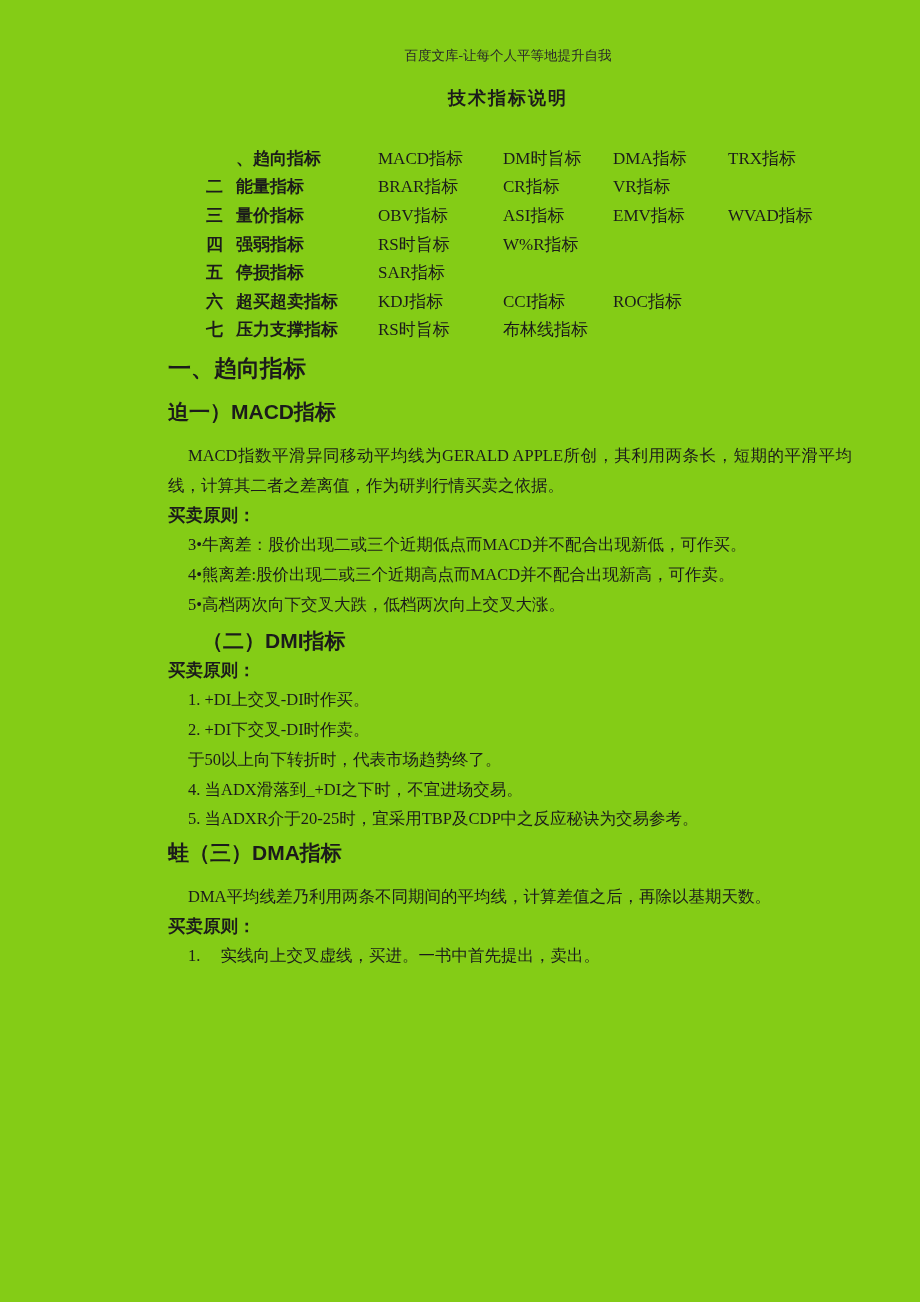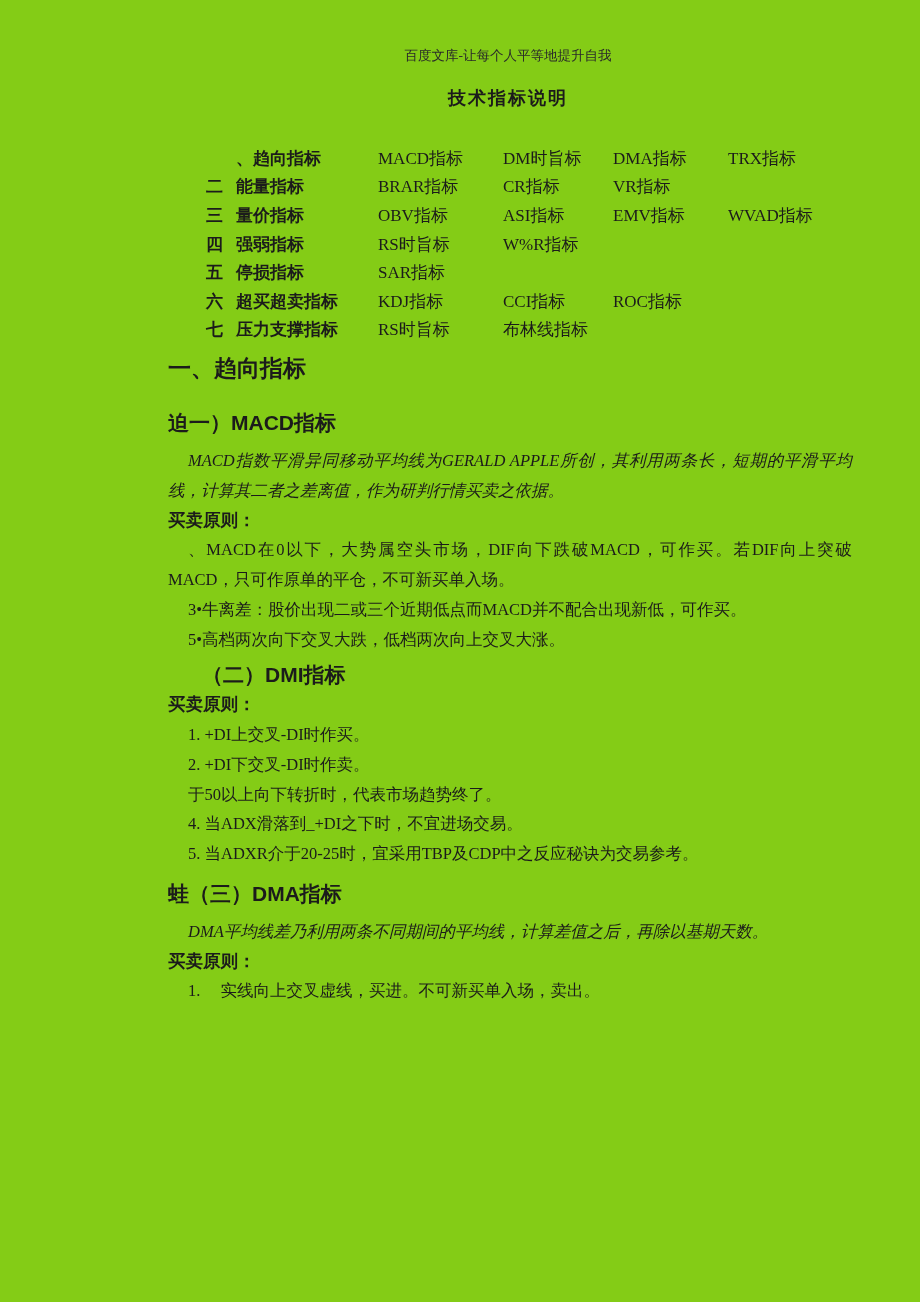--- a/index.html
+++ b/index.html
@@ -48,47 +48,47 @@
   .toc-item.c4 { flex: 1; }
   
   .body { margin-left: 120px; width: 684px; }
   .h1 {
     margin-top: 8px;
     font-size: 23px; line-height: 32px;
     font-weight: bold;
     font-family: "Liberation Sans", sans-serif;
   }
   .h2 {
-    margin-top: 24px;
+    margin-top: 13px;
     font-size: 21px; line-height: 30px;
     font-weight: bold;
     font-family: "Liberation Sans", sans-serif;
   }
   .h2.indent { margin-left: 34px; }
   p.para {
     margin: 0;
     font-size: 16.5px;
     line-height: 29.8px;
     text-align: justify;
     text-indent: 20px;
   }
-  p.para.first { margin-top: 8px; font-style: italic; }
+  p.para.first { margin-top: 14px; }
   .rules-label {
     font-size: 17.5px; line-height: 29.5px;
     font-weight: bold;
     font-family: "Liberation Sans", sans-serif;
   }
   .list-item {
     margin-left: 20px;
     font-size: 16.5px;
     line-height: 29.8px;
   }
   .num-gap { display: inline-block; margin-right: 20px; }
   .mt6  { margin-top: 6px; }
-  .mt10 { margin-top: 10px; }
+  .mt10 { margin-top: 4px; }
 </style>
 </head>
 <body>
 
 <div class="page">
 
   <div class="slogan">百度文库-让每个人平等地提升自我</div>
 
   <div class="doc-title">技术指标说明</div>
 
@@ -151,33 +151,33 @@
     </div>
   </div>
 
   <div class="body">
 
     <div class="h1">一、趋向指标</div>
 
     <div class="h2">迫一）MACD指标</div>
     <p class="para first">MACD指数平滑异同移动平均线为GERALD APPLE所创，其利用两条长，短期的平滑平均线，计算其二者之差离值，作为研判行情买卖之依据。</p>
     <div class="rules-label">买卖原则：</div>
-    <p class="para">、MACD在0以下，大势属空头市场，DIF向下跌破MACD，可作买。若DIF向上突破MACD，只可作原单的平仓，不可新买单入场。</p>
     <p class="para">3•牛离差：股价出现二或三个近期低点而MACD并不配合出现新低，可作买。</p>
+    <p class="para">4•熊离差:股价出现二或三个近期高点而MACD并不配合出现新高，可作卖。</p>
     <p class="para">5•高档两次向下交叉大跌，低档两次向上交叉大涨。</p>
 
     <div class="h2 indent mt6">（二）DMI指标</div>
     <div class="rules-label">买卖原则：</div>
     <div class="list-item">1.  +DI上交叉-DI时作买。</div>
     <div class="list-item">2.  +DI下交叉-DI时作卖。</div>
     <div class="list-item">于50以上向下转折时，代表市场趋势终了。</div>
     <div class="list-item">4.  当ADX滑落到_+DI之下时，不宜进场交易。</div>
     <div class="list-item">5.  当ADXR介于20-25时，宜采用TBP及CDP中之反应秘诀为交易参考。</div>
 
     <div class="h2 mt10">蛙（三）DMA指标</div>
     <p class="para first">DMA平均线差乃利用两条不同期间的平均线，计算差值之后，再除以基期天数。</p>
     <div class="rules-label">买卖原则：</div>
     <div class="list-item">
-      <span class="num-gap">1.</span><span>实线向上交叉虚线，买进。不可新买单入场，卖出。</span>
+      <span class="num-gap">1.</span><span>实线向上交叉虚线，买进。一书中首先提出，卖出。</span>
     </div>
 
   </div>
 </div>
 
 </body></html>

